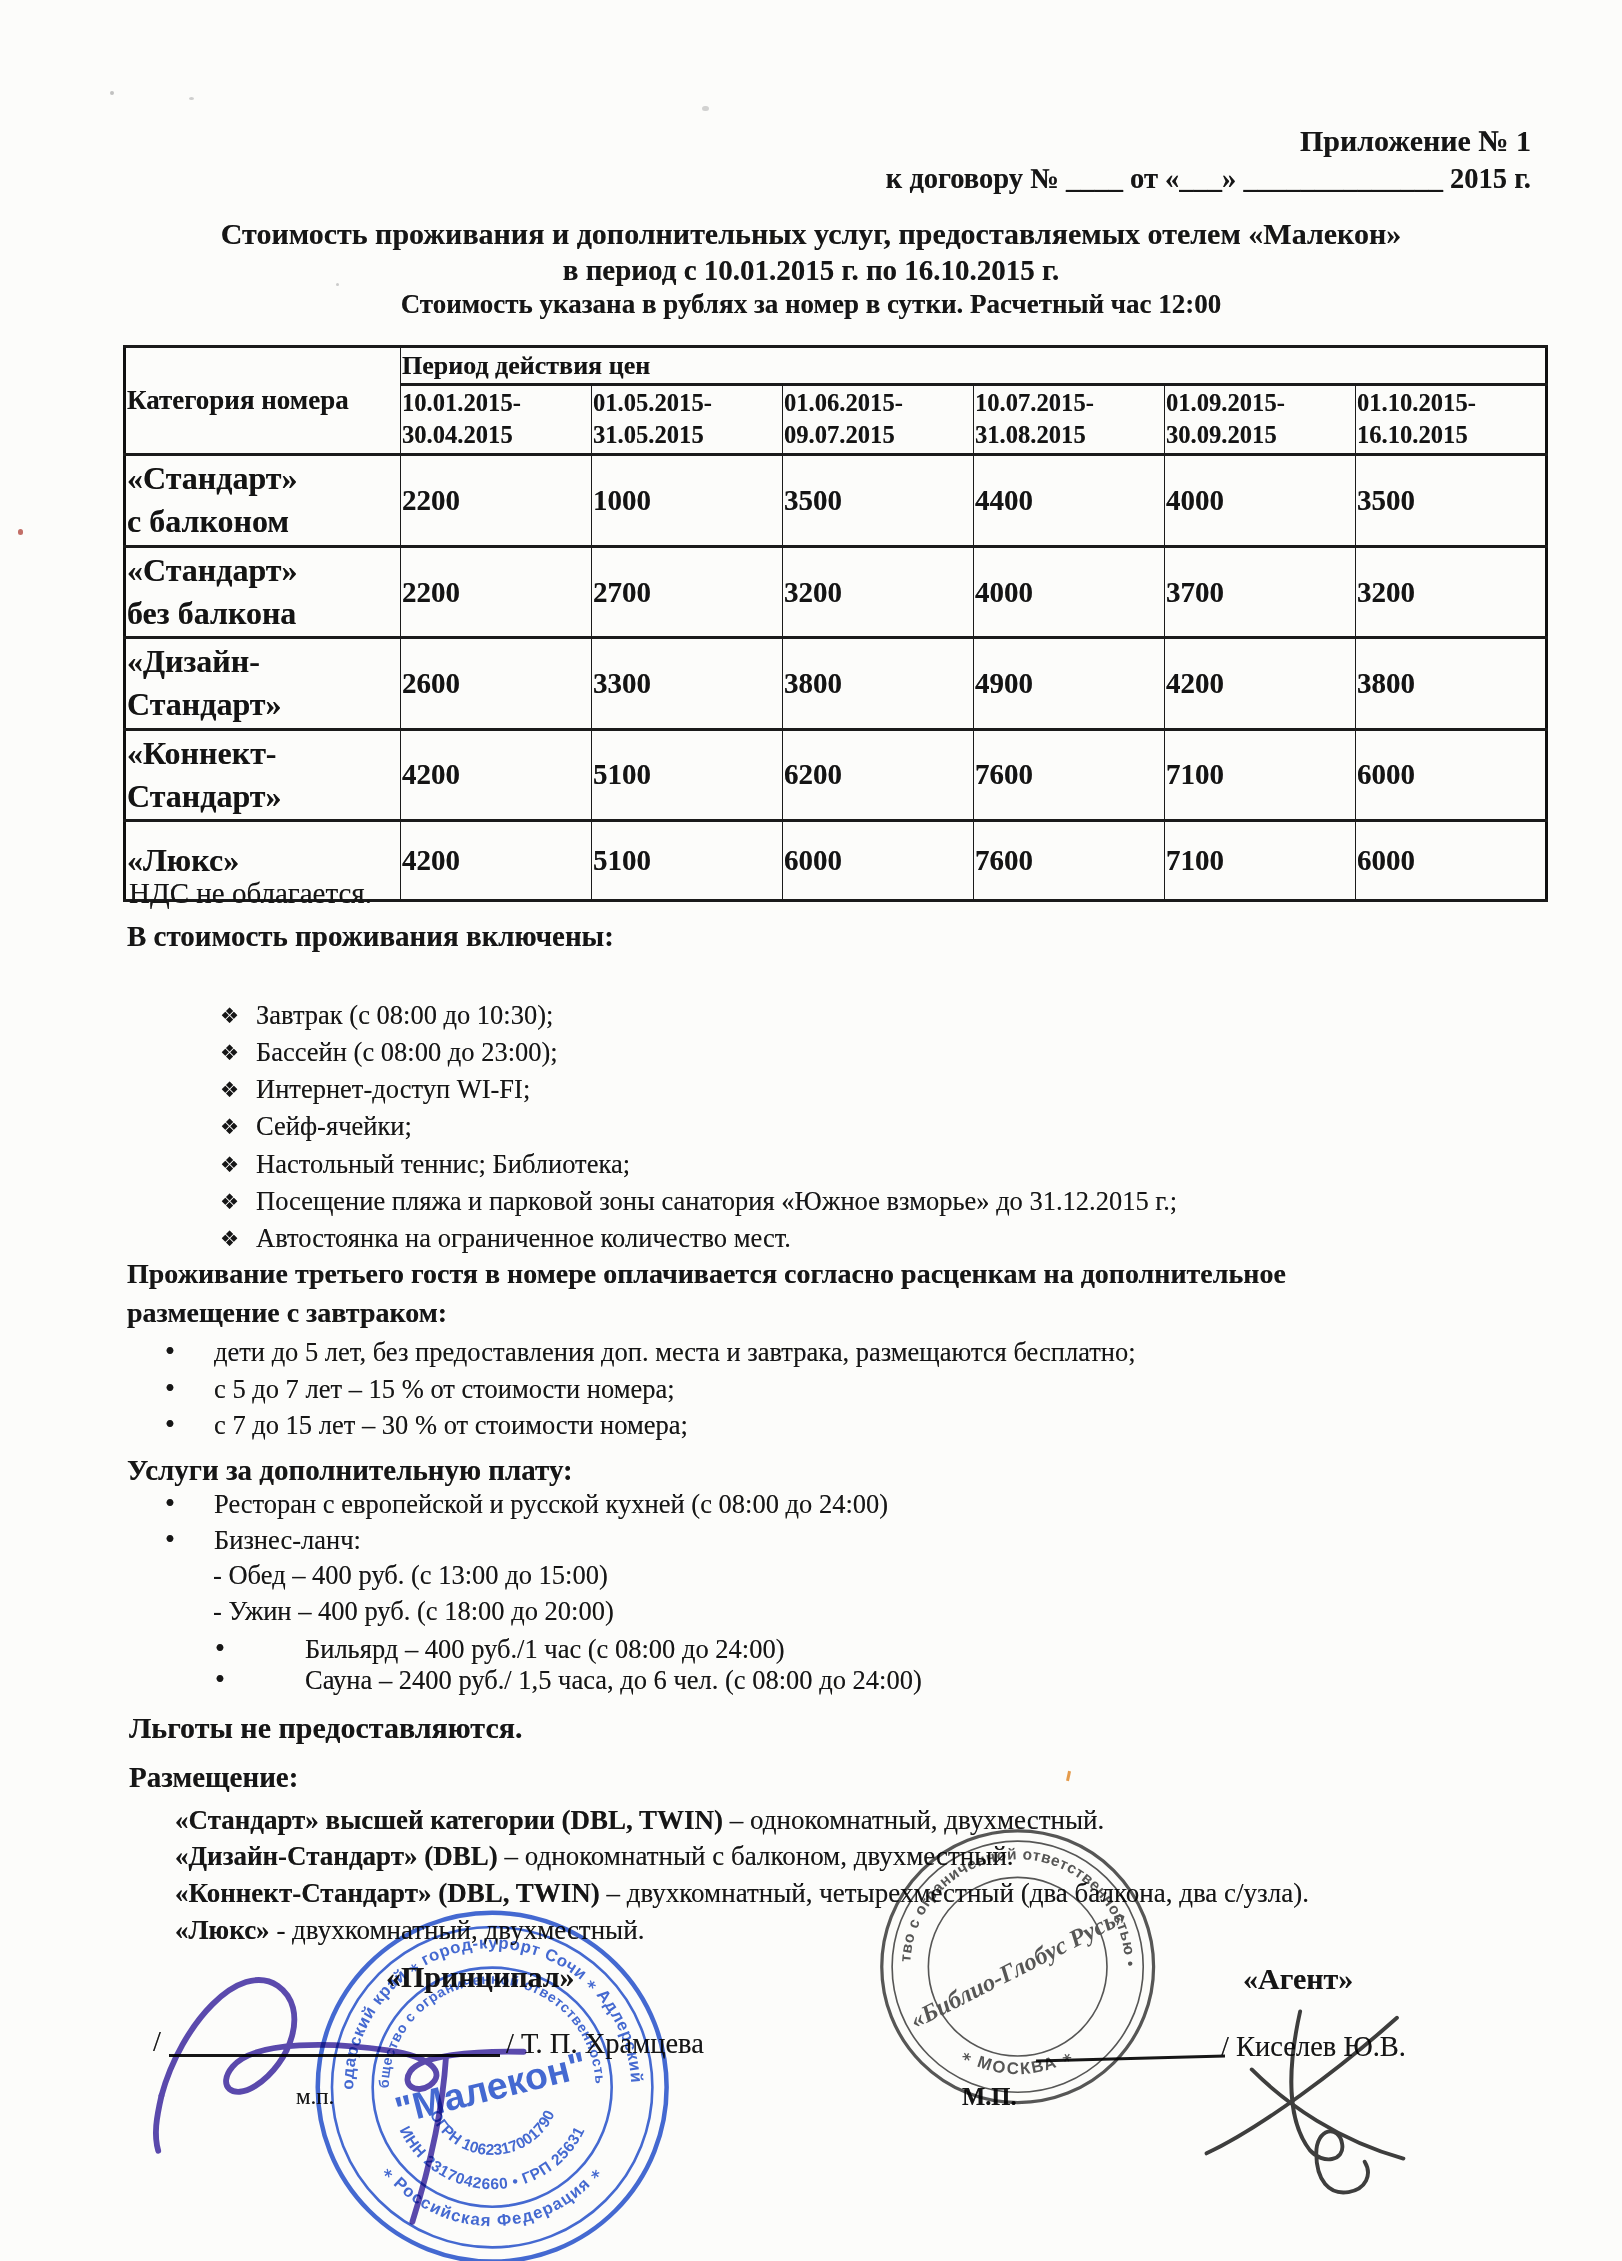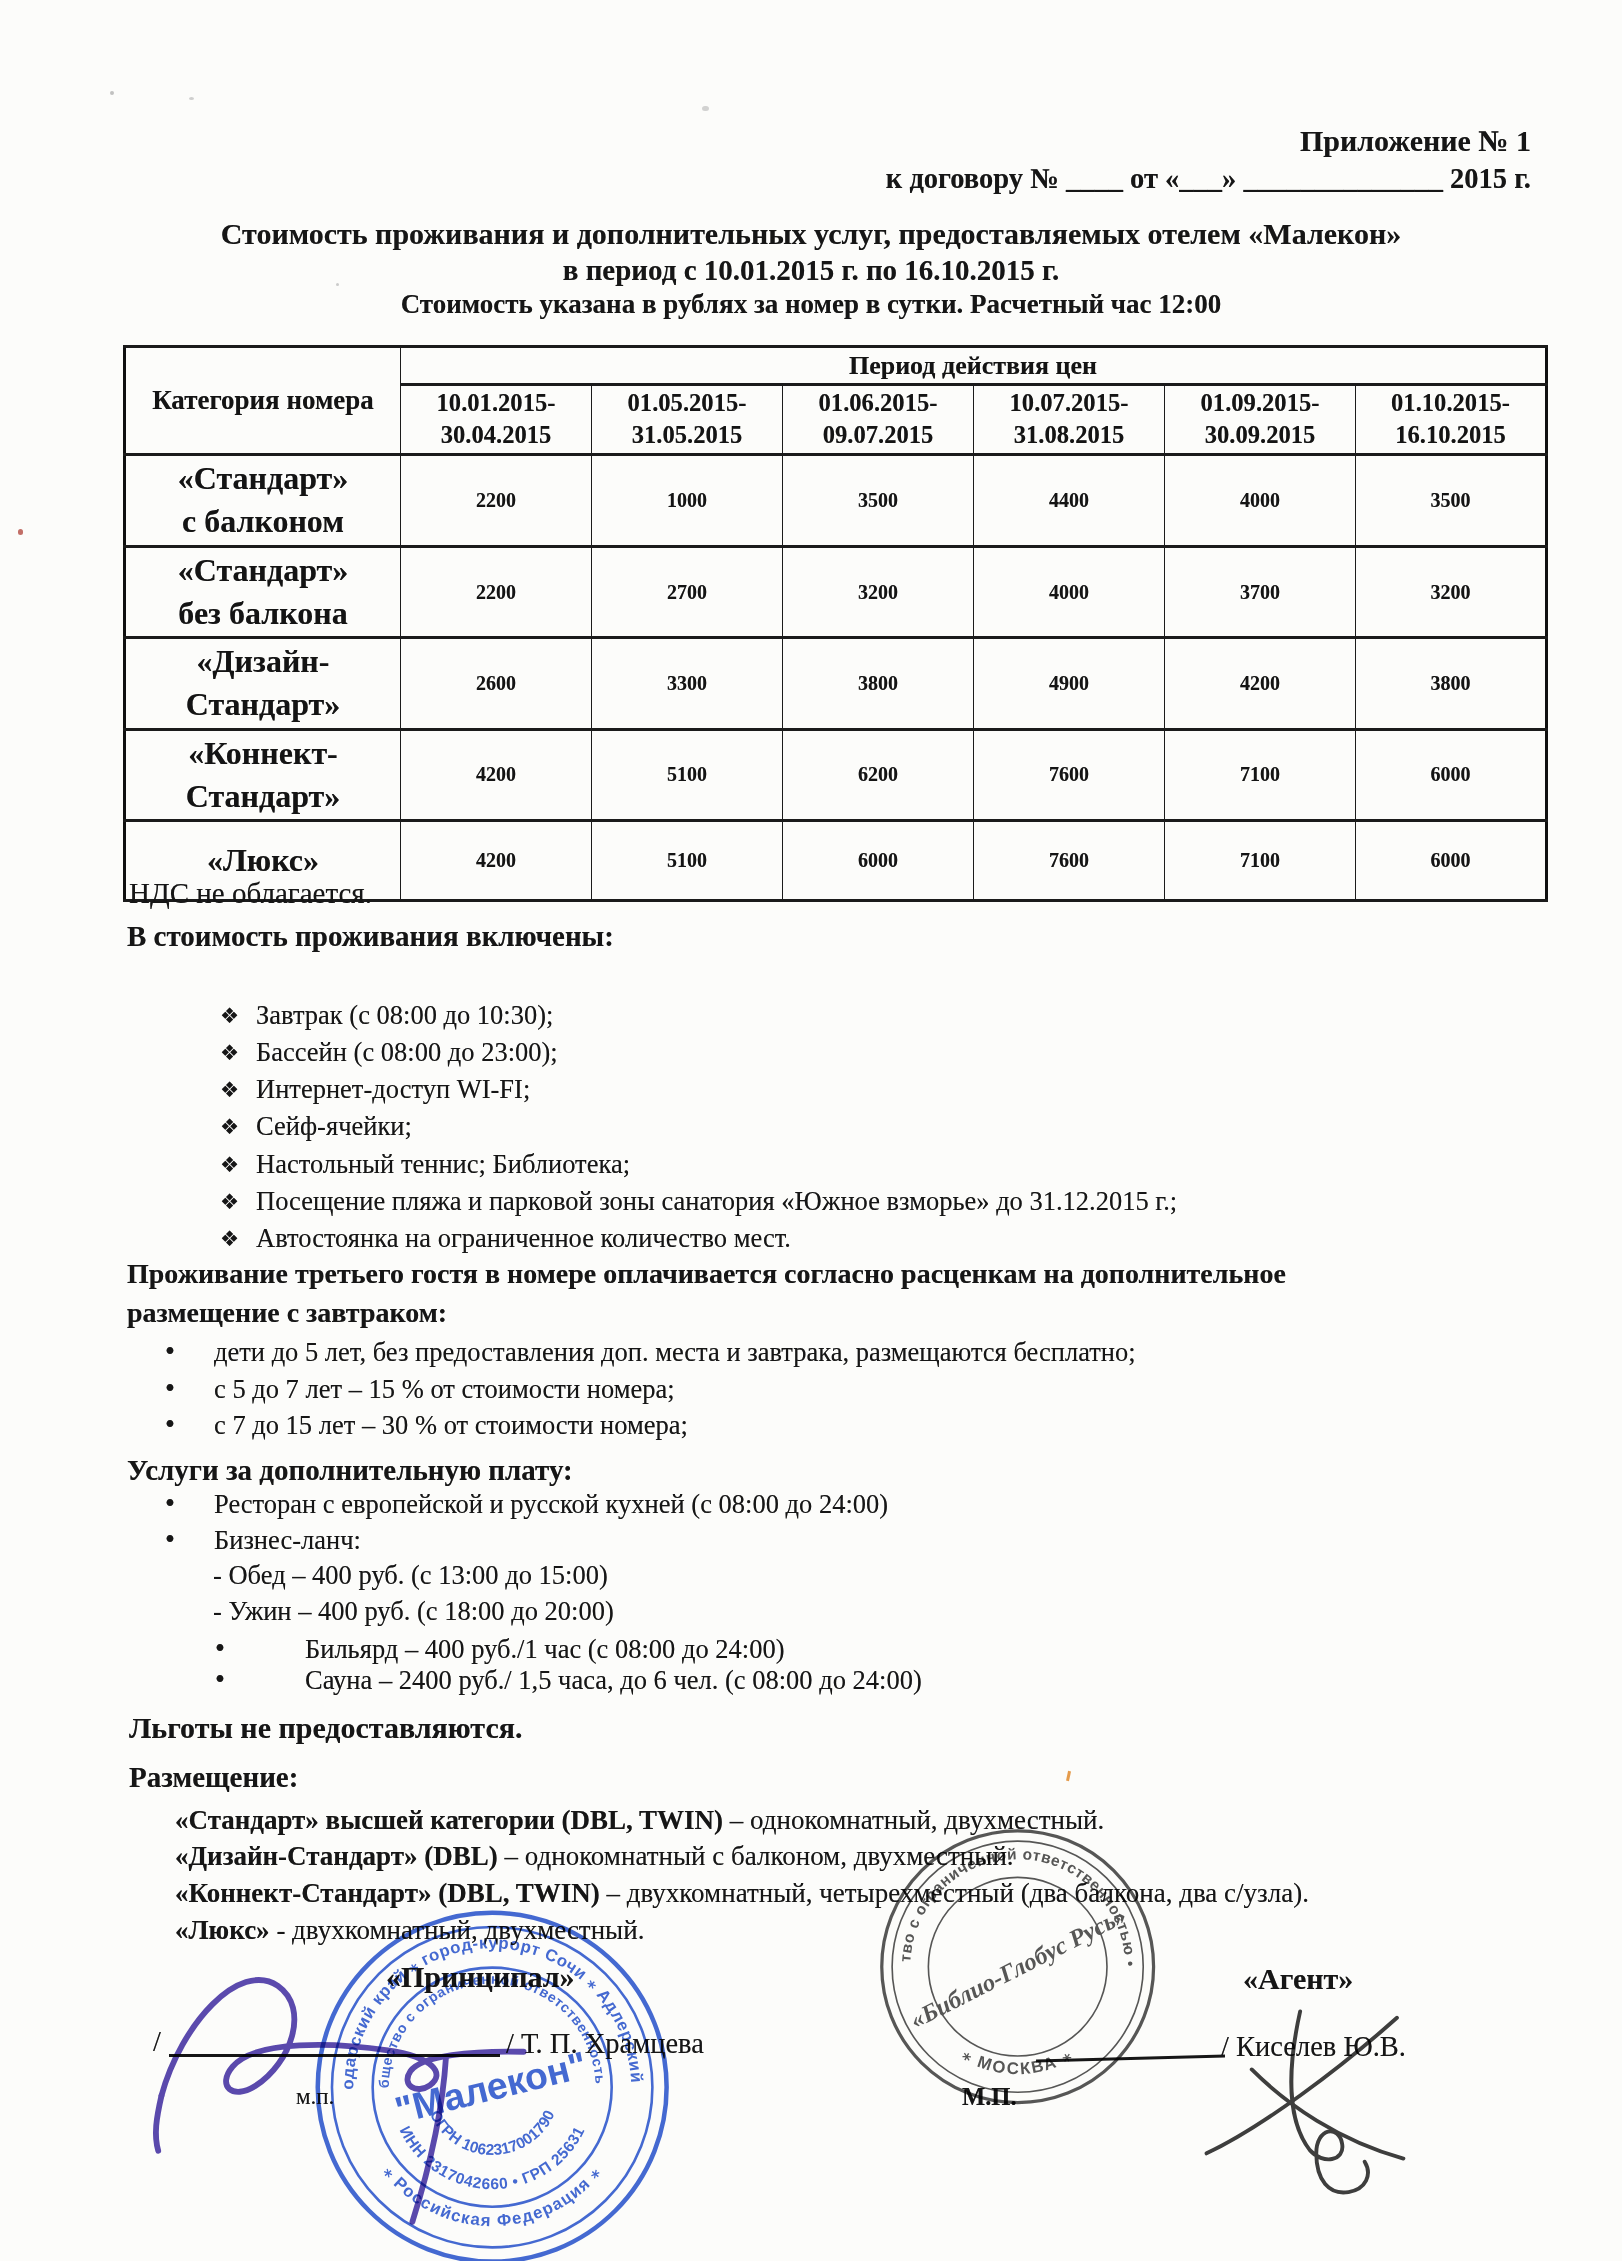--- a/index.html
+++ b/index.html
@@ -14,28 +14,28 @@
   .right-align{text-align:right;}
   .center{left:0;width:1622px;text-align:center;}
   
   .price-table{
     position:absolute;left:123px;top:345px;width:1424px;
     border-collapse:collapse;table-layout:fixed;
     border:3.9px solid #101010;
   }
   .price-table td{
     border:1.9px solid #1b1b1b;border-top-width:3.2px;border-bottom-width:3.2px;
-    text-align:center;vertical-align:middle;
+    vertical-align:middle;
     font-weight:bold;color:#141414;text-shadow:0 0 0.6px rgba(10,10,10,.45);
   }
   td.cat-head{font-size:27px;}
   td.period-head{font-size:26px;}
   td.period-cell{font-size:24.6px;line-height:1.32;}
   td.cat-cell{font-size:32px;line-height:1.35;}
-  td.val-cell{font-size:20px;}
+  td.val-cell{font-size:29px;}
   
   .line{position:absolute;font-size:26.5px;white-space:nowrap;}
   .diam{display:inline-block;width:36px;font-family:"DejaVu Sans",sans-serif;font-size:21.3px;vertical-align:1.3px;}
   .dot{display:inline-block;width:49px;font-size:28.5px;}
   .dot-wide{display:inline-block;width:90px;font-size:28.5px;}
   .sec-title{position:absolute;font-weight:bold;font-size:29px;white-space:nowrap;}
   .sig-label{position:absolute;font-weight:bold;font-size:30px;white-space:nowrap;}
   .sig-name{position:absolute;font-size:28.5px;white-space:nowrap;}
   .sig-line{position:absolute;height:2.6px;background:#161616;}
   .mp{position:absolute;font-size:24.6px;font-weight:bold;}

